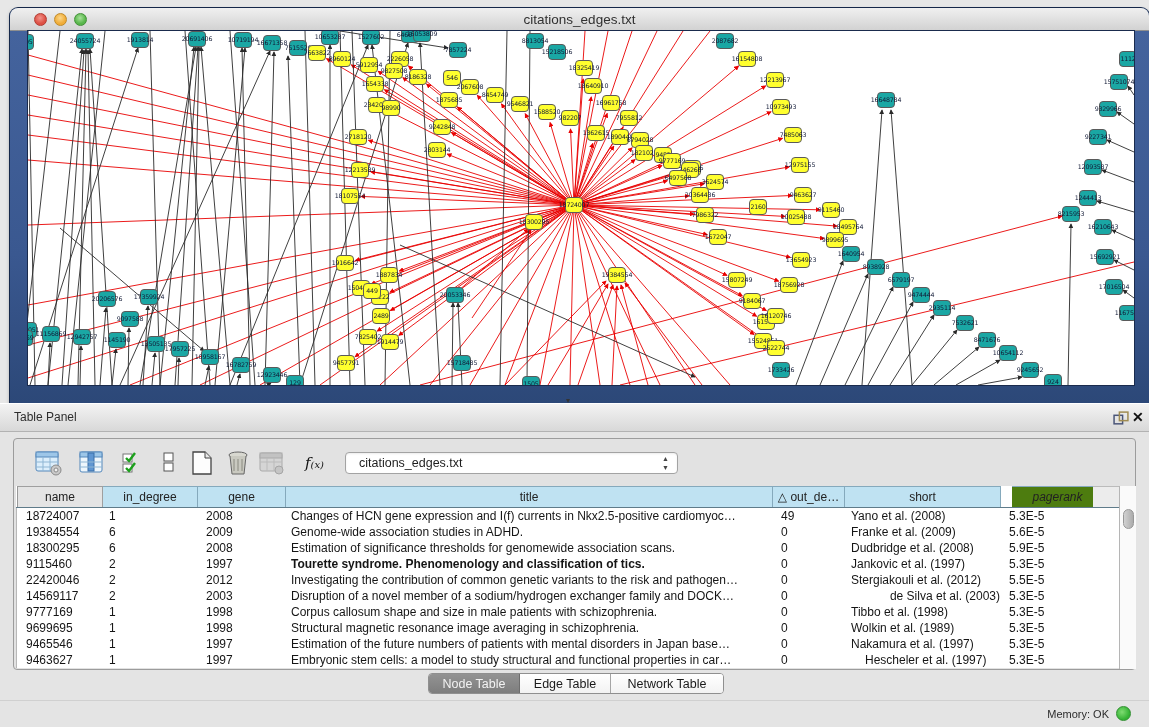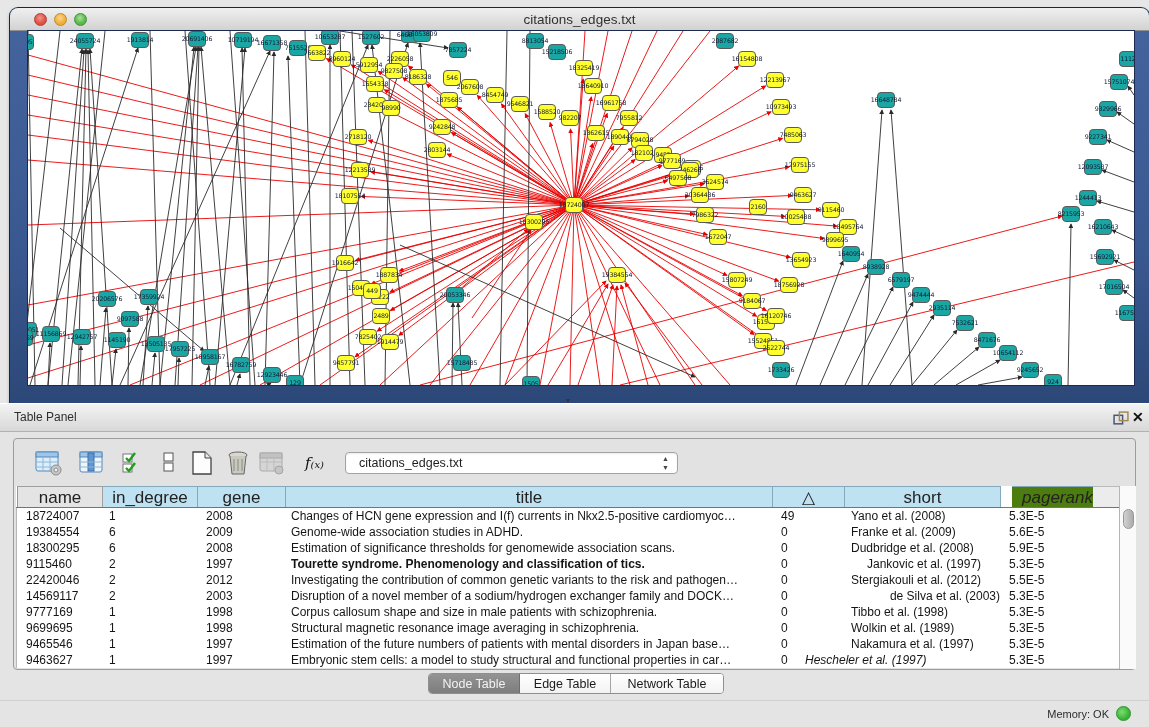--- a/index.html
+++ b/index.html
@@ -24,21 +24,21 @@
 #grip { position:absolute; left:566px; top:396px; font-size:8px; color:#333; z-index:5;}
 #panelbody { position:absolute; left:0; top:432px; width:1149px; height:295px; background:#e4e4e4; }
 #content { position:absolute; left:13px; top:438px; width:1123px; height:232px; border:1px solid #9c9c9c; border-radius:4px; background:#e2e2e2; }
 
 .ticon { position:absolute; top:450px; width:28px; height:26px; }
 #dropdown { position:absolute; left:345px; top:452px; width:333px; height:22px; background:#fff; border:1px solid #a3a3a3; border-radius:4px; box-shadow:inset 0 1px 2px rgba(0,0,0,.08); }
 #dropdown span { position:absolute; left:13px; top:3px; font-size:12.5px; color:#1d1d1d; }
 #dd-arrows { position:absolute; right:8px; top:1px; font-size:7px; color:#444; line-height:9px; text-align:center; }
 
 #thead { position:absolute; left:16px; top:486px; height:21px; }
-.hc { position:absolute; top:0; height:21px; font-size:17px; color:#222; text-align:center; line-height:21px; border-right:1px solid #85a9bc; border-top:1px solid #85a9bc; background:#bfe2f2; overflow:hidden; }
+.hc { position:absolute; top:0; height:21px; font-size:12px; color:#222; text-align:center; line-height:21px; border-right:1px solid #85a9bc; border-top:1px solid #85a9bc; background:#bfe2f2; overflow:hidden; }
 #tbl-bottom-line { position:absolute; left:16px; top:507px; width:1103px; height:1px; background:#5f7b8a; }
 #rows { position:absolute; left:16px; top:508px; width:1103px; height:160px; background:#fff; overflow:hidden; border-left:1px solid #b8b8b8; }
 .row { position:absolute; left:0; width:1103px; height:16px; }
 .cell { position:absolute; top:0; height:16px; font-size:12px; color:#151515; line-height:16px; white-space:nowrap; overflow:hidden; }
 #rows-bg { position:absolute; left:16px; top:486px; width:1103px; height:182px; background:#fff; }
 #hdr-gap { position:absolute; left:1093px; top:486px; width:26px; height:21px; background:#ececec; border-top:1px solid #bbb;}
 
 #sbar { position:absolute; left:1119px; top:486px; width:17px; height:183px; background:#fafafa; border-left:1px solid #b5b5b5; }
 #sthumb { position:absolute; left:2.5px; top:23px; width:11px; height:20px; background:linear-gradient(90deg,#d2d2d2,#ababab); border:1px solid #979797; border-radius:6px; }
 
@@ -594,21 +594,21 @@
         <div class="cell" style="left: 764px; width: 63px;">0</div>
         <div class="cell" style="left: 834px; width: 149px;">Dudbridge et al. (2008)</div>
         <div class="cell" style="left: 992px; width: 83px;">5.9E-5</div>
       </div>
       <div class="row" style="top: 48px;">
         <div class="cell" style="left: 9px; width: 76px;">9115460</div>
         <div class="cell" style="left: 92px; width: 88px;">2</div>
         <div class="cell" style="left: 189px; width: 79px;">1997</div>
         <div class="cell" style="left: 274px; width: 481px; font-weight: bold;">Tourette syndrome. Phenomenology and classification of tics.</div>
         <div class="cell" style="left: 764px; width: 63px;">0</div>
-        <div class="cell" style="left: 834px; width: 149px; margin-left: 16px;">Jankovic et al. (1997)</div>
+        <div class="cell" style="left: 834px; width: 149px;">Jankovic et al. (1997)</div>
         <div class="cell" style="left: 992px; width: 83px;">5.3E-5</div>
       </div>
       <div class="row" style="top: 64px;">
         <div class="cell" style="left: 9px; width: 76px;">22420046</div>
         <div class="cell" style="left: 92px; width: 88px;">2</div>
         <div class="cell" style="left: 189px; width: 79px;">2012</div>
         <div class="cell" style="left: 274px; width: 481px;">Investigating the contribution of common genetic variants to the risk and pathogen…</div>
         <div class="cell" style="left: 764px; width: 63px;">0</div>
         <div class="cell" style="left: 834px; width: 149px;">Stergiakouli et al. (2012)</div>
         <div class="cell" style="left: 992px; width: 83px;">5.5E-5</div>
@@ -648,21 +648,21 @@
         <div class="cell" style="left: 764px; width: 63px;">0</div>
         <div class="cell" style="left: 834px; width: 149px;">Nakamura et al. (1997)</div>
         <div class="cell" style="left: 992px; width: 83px;">5.3E-5</div>
       </div>
       <div class="row" style="top: 144px;">
         <div class="cell" style="left: 9px; width: 76px;">9463627</div>
         <div class="cell" style="left: 92px; width: 88px;">1</div>
         <div class="cell" style="left: 189px; width: 79px;">1997</div>
         <div class="cell" style="left: 274px; width: 481px;">Embryonic stem cells: a model to study structural and functional properties in car…</div>
         <div class="cell" style="left: 764px; width: 63px;">0</div>
-        <div class="cell" style="left: 788px; width: 149px; font-style: italic;">Hescheler et al. (1997)</div>
+        <div class="cell" style="left: 848px; width: 149px;">Hescheler et al. (1997)</div>
         <div class="cell" style="left: 992px; width: 83px;">5.3E-5</div>
       </div>
     </div>
   <div id="sbar">
     <div id="sthumb"></div>
   </div>
 
   <div id="tabs">
       <div class="tab sel" style="width: 91px;">Node Table</div>
       <div class="tab" style="width: 91px;">Edge Table</div>

